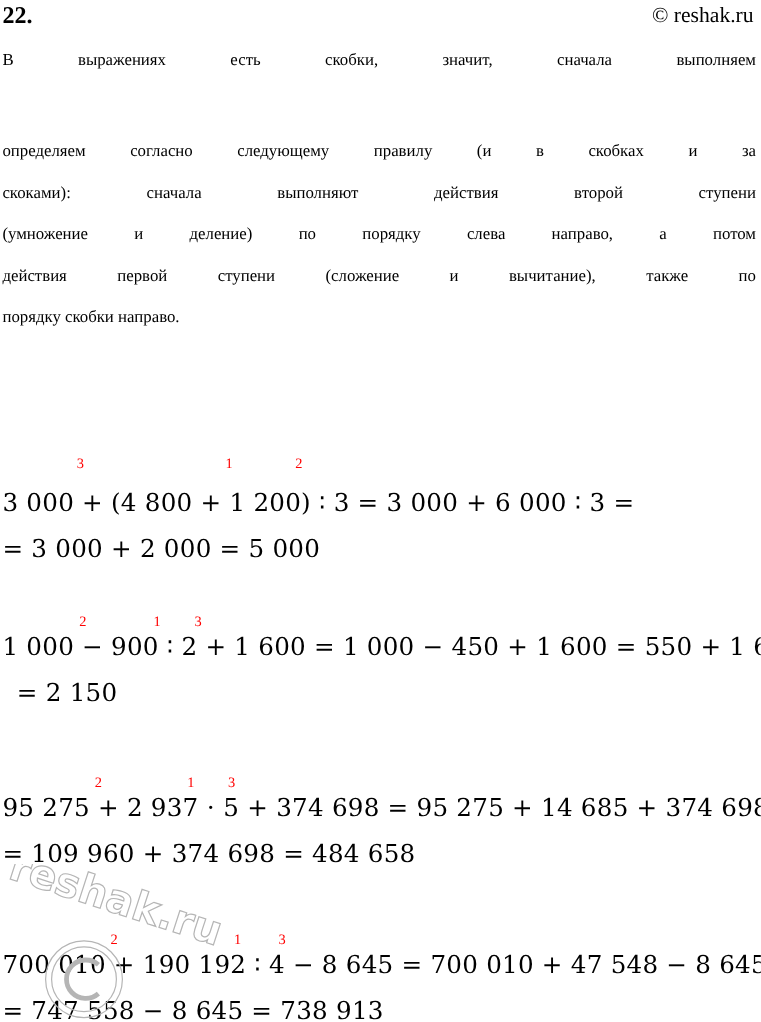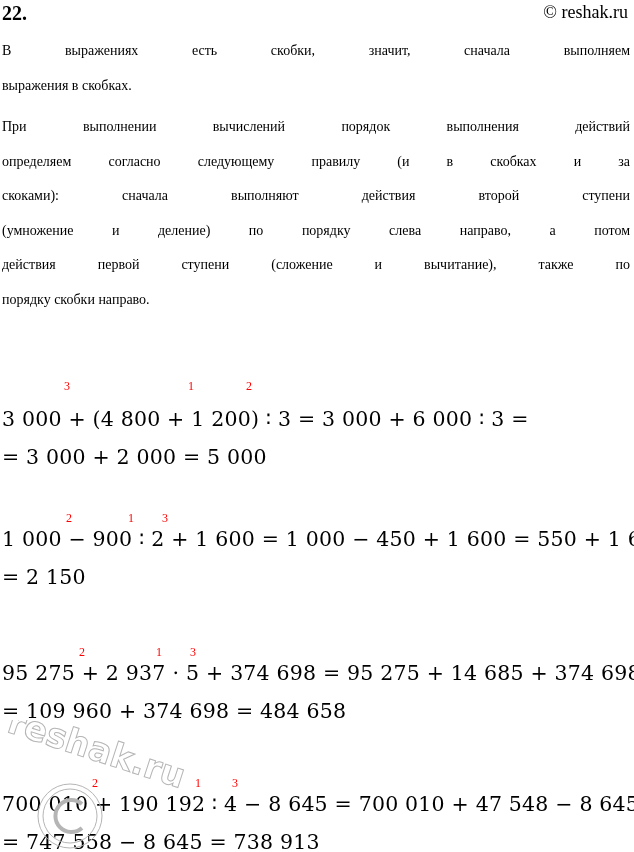--- a/index.html
+++ b/index.html
@@ -39,46 +39,44 @@
 </head>
 <body>
 
 <div class="header serif">
   <span class="task-number">22.</span>
   <span class="copyright">© reshak.ru</span>
 </div>
 
 <div class="para serif" style="top: 34px;">
   <span class="line">В выражениях есть скобки, значит, сначала выполняем</span>
-  <span class="line last">выражения в скобках.</span>
 </div>
 
 <div class="para serif" style="top: 110px;">
-  <span class="line">При выполнении вычислений порядок выполнения действий</span>
   <span class="line">определяем согласно следующему правилу (и в скобках и за</span>
   <span class="line">скоками): сначала выполняют действия второй ступени</span>
   <span class="line">(умножение и деление) по порядку слева направо, а потом</span>
   <span class="line">действия первой ступени (сложение и вычитание), также по</span>
   <span class="line last">порядку скобки направо.</span>
 </div>
 
 <div class="expr-block math" style="top: 380px;">
   <span class="mark" style="left:62px; top:0px;">3</span>
   <span class="mark" style="left:186px; top:0px;">1</span>
   <span class="mark" style="left:244px; top:0px;">2</span>
   <div class="expr-line" style="margin-top: 24px;">3 000 + (4 800 + 1 200) ∶ 3 = 3 000 + 6 000 ∶ 3 =</div>
   <div class="expr-line" style="margin-top: 8px;">= 3 000 + 2 000 = 5 000</div>
 </div>
 
 <div class="expr-block math" style="top: 512px;">
   <span class="mark" style="left:64px; top:0px;">2</span>
   <span class="mark" style="left:126px; top:0px;">1</span>
   <span class="mark" style="left:160px; top:0px;">3</span>
   <div class="expr-line" style="margin-top: 12px;">1 000 − 900 ∶ 2 + 1 600 = 1 000 − 450 + 1 600 = 550 + 1 600 =</div>
-  <div class="expr-line" style="margin-top: 8px;">= 2 150</div>
+  <div class="expr-line" style="margin-top: 8px; margin-left: 12px;">= 2 150</div>
 </div>
 
 <div class="expr-block math" style="top: 646px;">
   <span class="mark" style="left:77px; top:0px;">2</span>
   <span class="mark" style="left:154px; top:0px;">1</span>
   <span class="mark" style="left:188px; top:0px;">3</span>
   <div class="expr-line" style="margin-top: 12px;">95 275 + 2 937 ⋅ 5 + 374 698 = 95 275 + 14 685 + 374 698 =</div>
   <div class="expr-line" style="margin-top: 8px;">= 109 960 + 374 698 = 484 658</div>
 </div>
 

